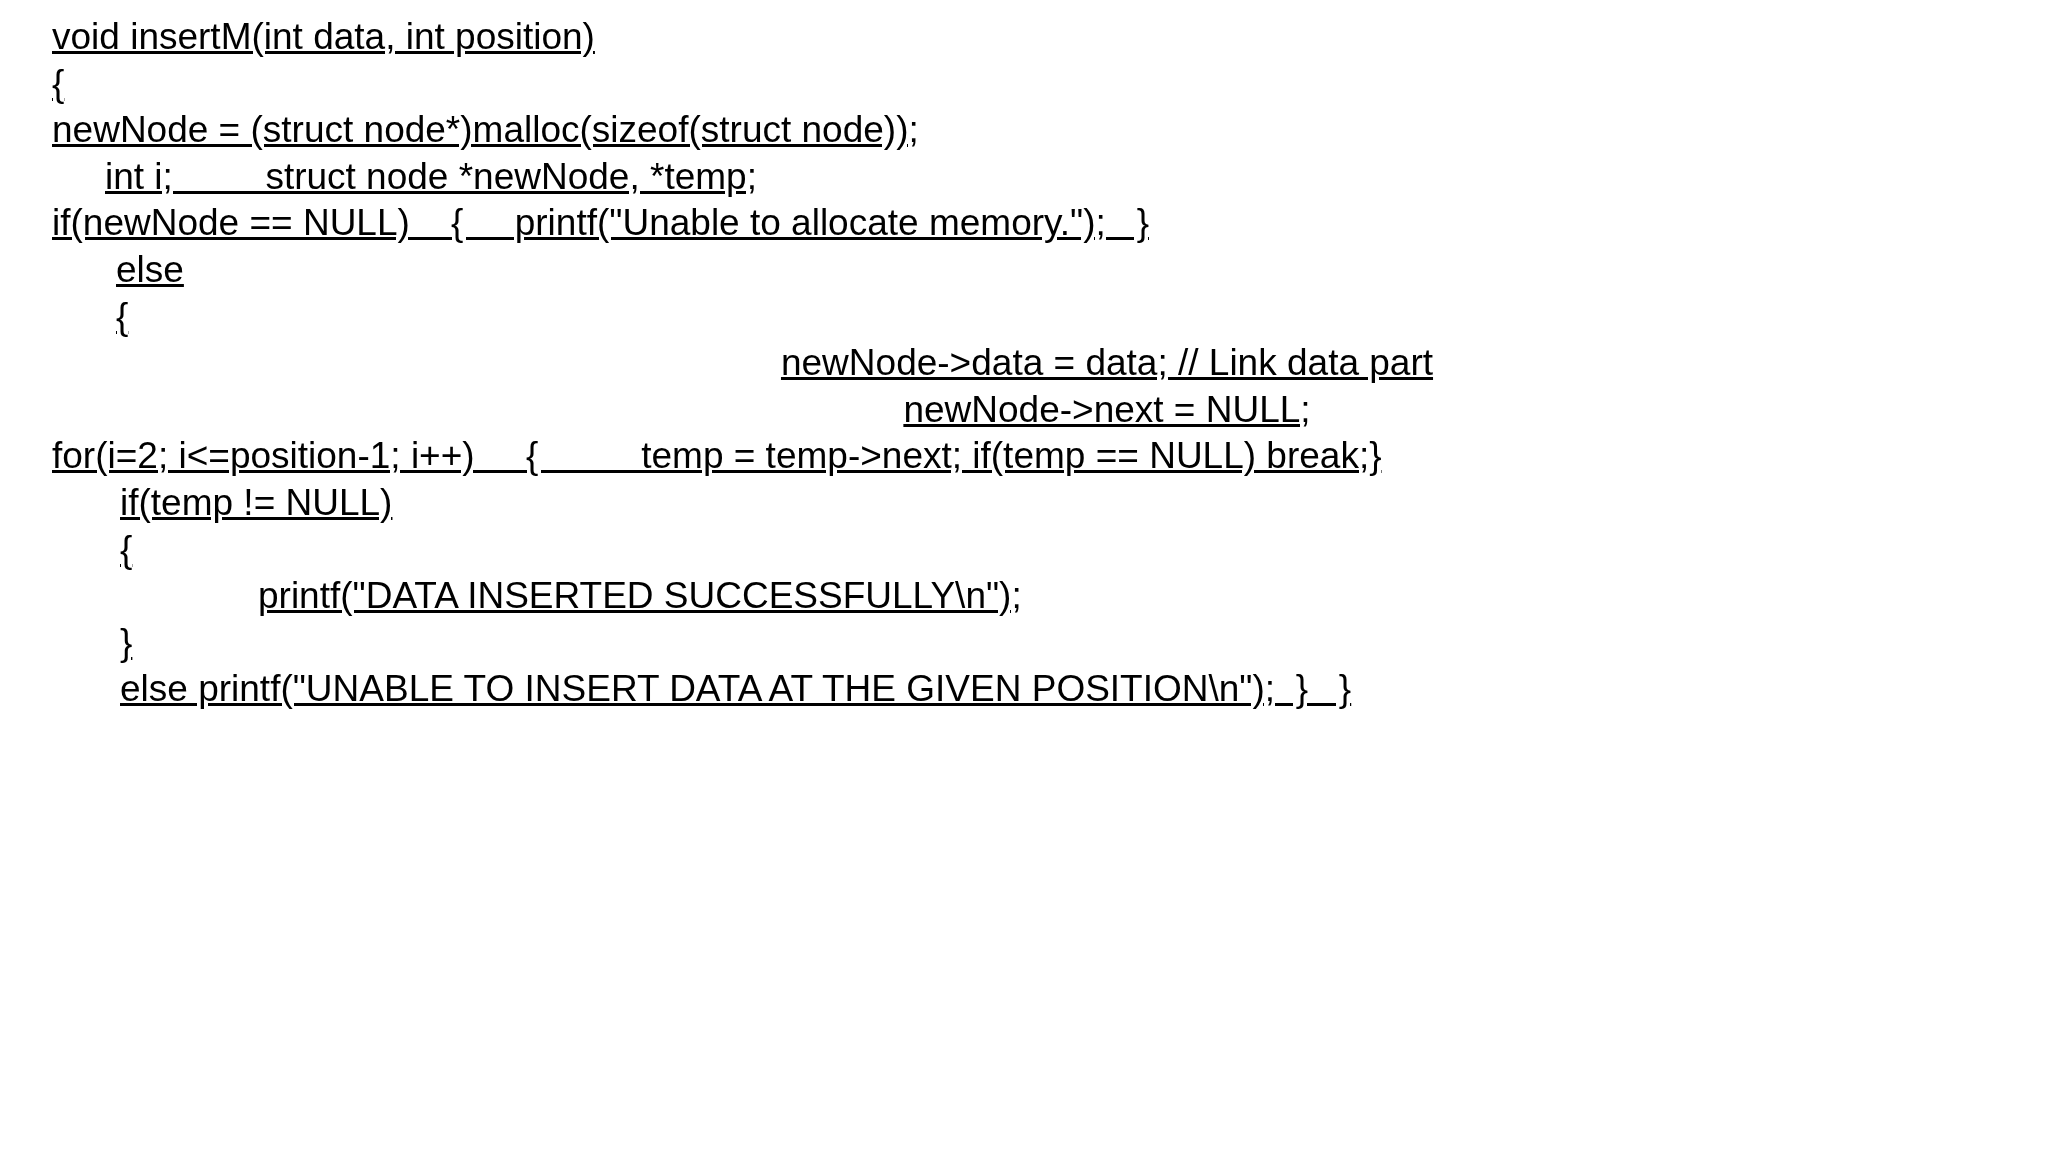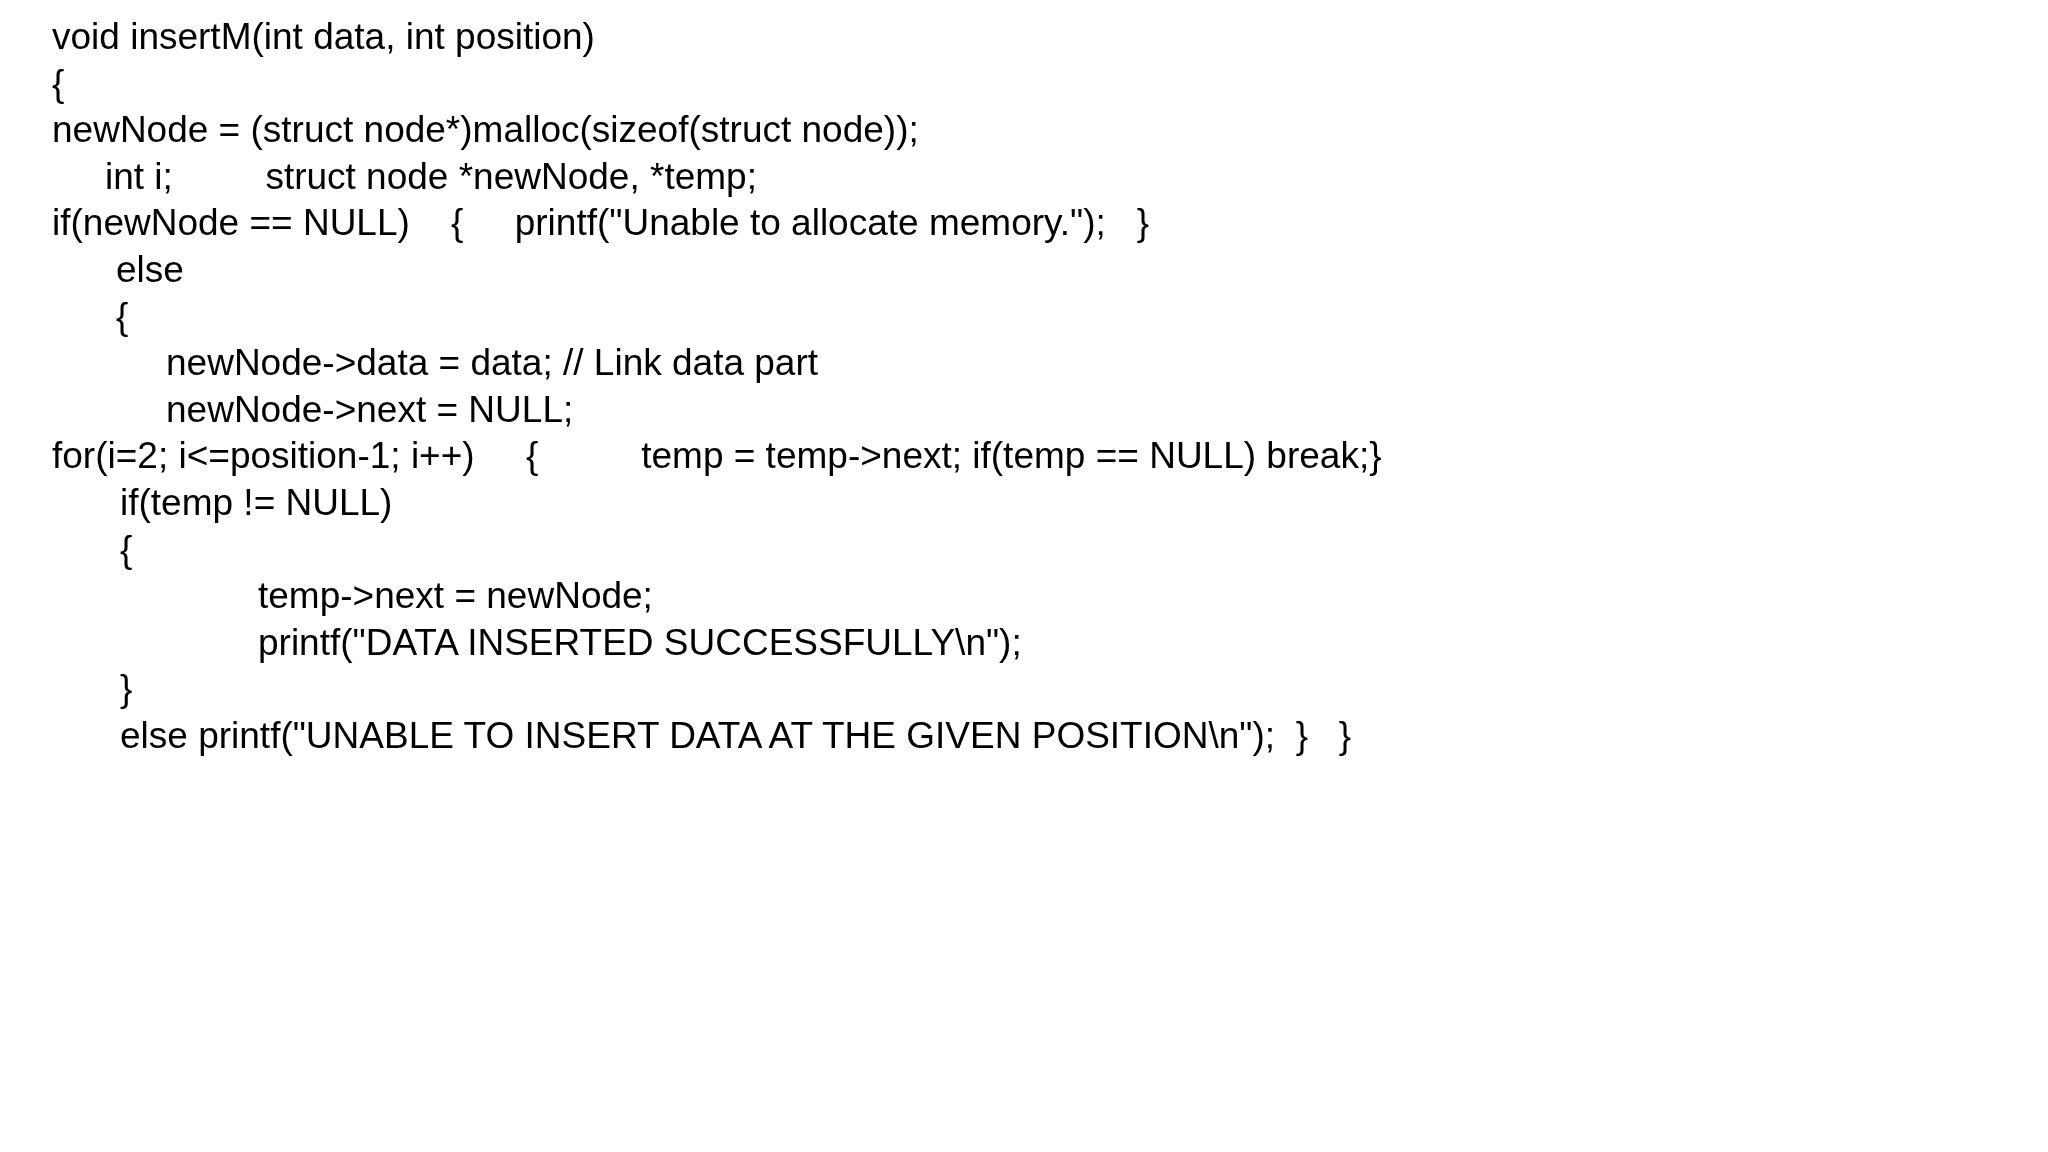--- a/index.html
+++ b/index.html
@@ -29,39 +29,38 @@
     white-space: pre;
     letter-spacing: 0px;
     margin: 0;
     padding: 0;
     height: 46.6px;
   }
   
   .ind-0 { padding-left: 52px; }
   .ind-1 { padding-left: 105px; }
   .ind-2 { padding-left: 116px; }
-  .ind-3 { padding-left: 166px; }
+  .ind-3 { padding-left: 166px; text-align: center; }
   .ind-4 { padding-left: 120px; }
   .ind-5 { padding-left: 258px; }
 </style>
 </head>
 <body>
 
-<div id="code-slide" style="background: rgb(255, 255, 255); color: rgb(0, 0, 0);">
+<div id="code-slide" style="background: rgb(255, 255, 255); color: rgb(0, 0, 0); text-decoration: underline;">
   <div id="code-block">
       <div class="code-line ind-0">void insertM(int data, int position)</div>
       <div class="code-line ind-0">{</div>
       <div class="code-line ind-0">newNode = (struct node*)malloc(sizeof(struct node));</div>
       <div class="code-line ind-1">int i;         struct node *newNode, *temp;</div>
       <div class="code-line ind-0">if(newNode == NULL)    {     printf("Unable to allocate memory.");   }</div>
       <div class="code-line ind-2">else</div>
       <div class="code-line ind-2">{</div>
       <div class="code-line ind-3">newNode-&gt;data = data; // Link data part</div>
       <div class="code-line ind-3">newNode-&gt;next = NULL;</div>
       <div class="code-line ind-0">for(i=2; i&lt;=position-1; i++)     {          temp = temp-&gt;next; if(temp == NULL) break;}</div>
       <div class="code-line ind-4">if(temp != NULL)</div>
       <div class="code-line ind-4">{</div>
-      <div class="code-line ind-5">temp-&gt;next = newNode;</div>
       <div class="code-line ind-5">printf("DATA INSERTED SUCCESSFULLY\n");</div>
       <div class="code-line ind-4">}</div>
       <div class="code-line ind-4">else printf("UNABLE TO INSERT DATA AT THE GIVEN POSITION\n");  }   }</div>
     </div>
 </div>
 
 </body></html>

